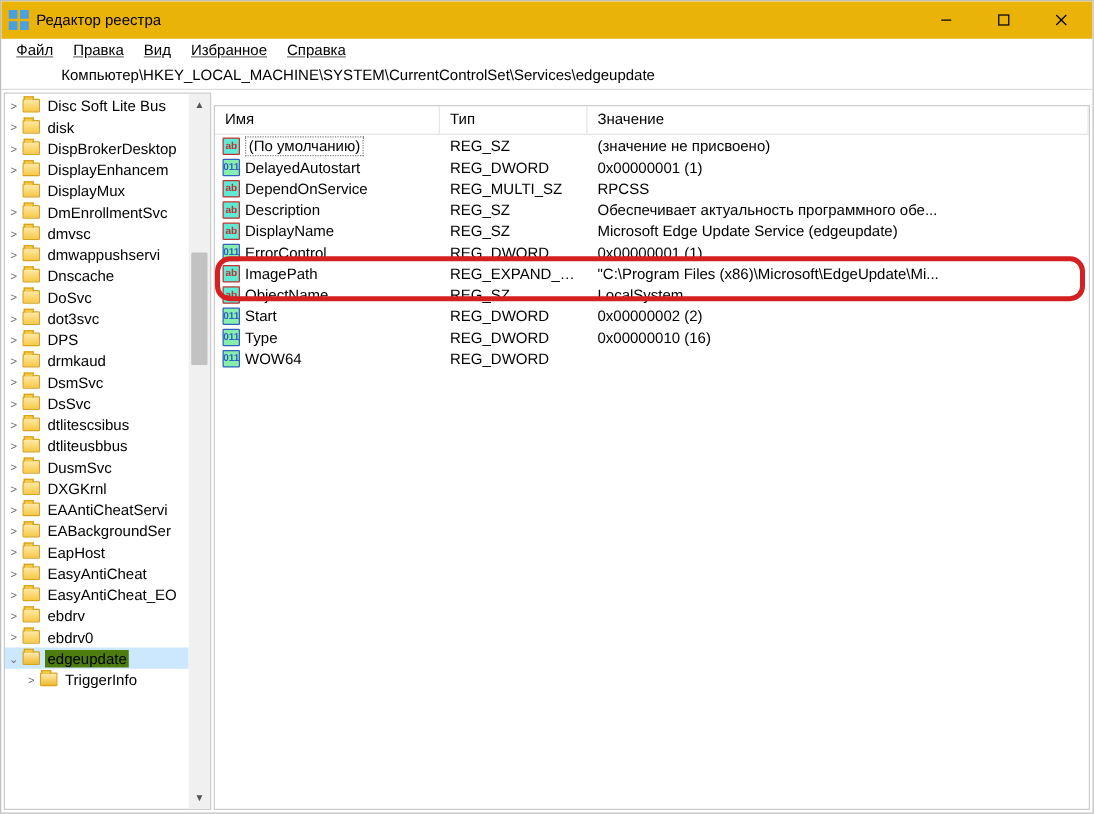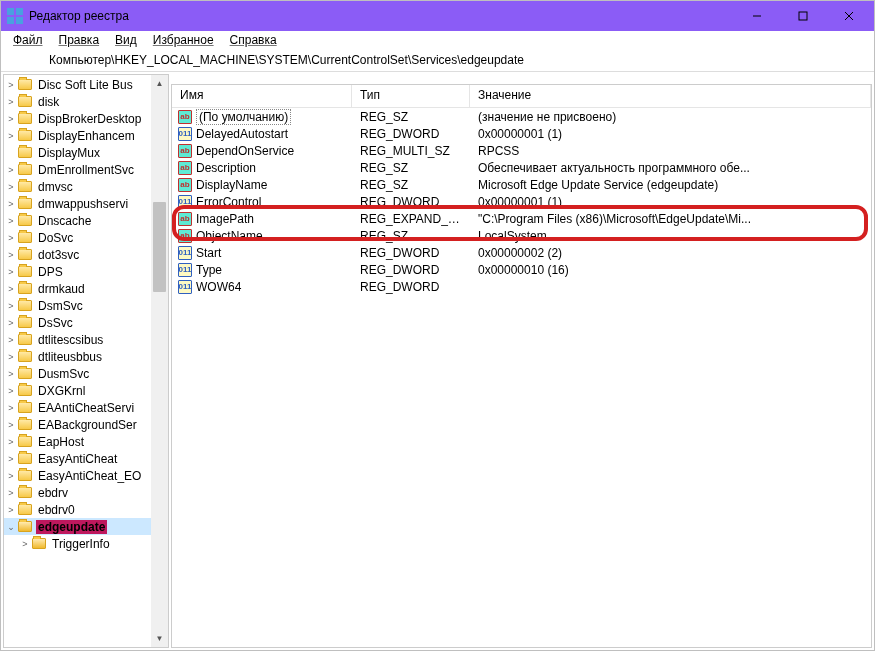--- a/index.html
+++ b/index.html
@@ -1,17 +1,17 @@
 <!DOCTYPE html>
 <html><head>
 <meta charset="utf-8">
 <style>
   * { box-sizing: border-box; margin: 0; padding: 0; font-family: "Segoe UI", Tahoma, sans-serif; }
   body { width: 875px; height: 651px; background: #fff; border: 1px solid #bfbfbf; overflow: hidden; font-size: 12px; color: #000; }
-  .titlebar { height: 30px; display: flex; align-items: center; padding: 0 2px 0 6px; background: #8b5cf6; }
+  .titlebar { height: 30px; display: flex; align-items: center; padding: 0 2px 0 6px; background: #eab308; }
   .app-icon { width: 16px; height: 16px; margin-right: 6px; display: flex; flex-wrap: wrap; }
   .app-icon span { width: 7px; height: 7px; display: block; }
   .app-icon span:nth-child(1){ background:#4aa0e0; margin-right:2px; margin-bottom:2px; }
   .app-icon span:nth-child(2){ background:#4aa0e0; margin-bottom:2px; }
   .app-icon span:nth-child(3){ background:#4aa0e0; margin-right:2px; }
   .app-icon span:nth-child(4){ background:#4aa0e0; }
   .title-text { flex: 1; font-size: 12px; }
   .win-controls { display: flex; }
   .win-btn { width: 46px; height: 30px; display: flex; align-items: center; justify-content: center; font-size: 12px; cursor: default; }
   .menubar { height: 20px; display: flex; align-items: flex-start; gap: 4px; padding: 0 6px; }
@@ -20,35 +20,35 @@
   .addressbar { height: 20px; padding: 2px 6px; font-size: 12px; color: #000; white-space: nowrap; overflow: hidden; margin-left: 42px; }
   .workspace { display: flex; border-top: 1px solid #ddd; height: calc(651px - 30px - 20px - 20px - 2px); }
   .tree-pane { width: 166px; border: 1px solid #ccc; margin: 2px 0 2px 2px; overflow: hidden; }
   .list-pane { flex: 1; border: 1px solid #ccc; margin: 12px 2px 2px 2px; overflow: hidden; position: relative; }
   .tree-node { display: flex; align-items: center; height: 17px; padding-left: 2px; white-space: nowrap; cursor: default; }
   .tree-node .expander { width: 10px; text-align: center; color: #666; font-size: 9px; }
   .folder-icon { width: 14px; height: 11px; background: linear-gradient(#ffe9a6, #f7c948); border: 1px solid #d8a31e; border-radius: 1px; margin: 0 4px 0 2px; position: relative; flex-shrink: 0;}
   .folder-icon::before { content:""; position:absolute; top:-3px; left:0; width:6px; height:2px; background:#f7c948; border:1px solid #d8a31e; border-bottom:none; }
   .folder-icon.open { background: linear-gradient(#ffeab0, #f0b92e); }
   .tree-node.selected { background: #cce8ff; }
-  .tree-node.selected .node-label { background: #be185d; font-weight: bold; }
+  .tree-node.selected .node-label { background: #4d7c0f; }
   .tree-node.child { padding-left: 16px; }
   .node-label { padding: 0 2px; }
   .list-header { display: flex; height: 23px; border-bottom: 1px solid #e5e5e5; }
   .col-h { padding: 3px 8px; border-right: 1px solid #e5e5e5; font-size: 12px; cursor: default; }
   .col-name { width: 180px; }
   .col-type { width: 118px; }
   .col-value { flex: 1; }
   .list-rows { position: relative; }
   .list-row { display: flex; height: 17px; align-items: center; cursor: default; }
   .cell { padding: 0 8px; white-space: nowrap; overflow: hidden; text-overflow: ellipsis; }
   .icon-cell { display:flex; align-items:center; width:180px; padding-left:6px; }
   .val-icon { width:14px; height:14px; margin-right:4px; flex-shrink:0; display:flex; align-items:center; justify-content:center; font-size:8px; font-weight:bold; border-radius:1px; }
   .val-icon.str { background:#5eead4; border:1px solid #c03030; color:#c03030; }
-  .val-icon.bin { background:#fef9c3; border:1px solid #3060c0; color:#3060c0; }
+  .val-icon.bin { background:#86efac; border:1px solid #3060c0; color:#3060c0; }
   .cell-type { width:118px; }
   .cell-value { flex:1; }
   .default-dotted { border:1px dotted #888; padding:0 2px; }
   .highlight-box { position:absolute; border:4px solid #d42020; border-radius:12px; pointer-events:none; }
   .scrollbar-vert { position:absolute; right:0; top:0; bottom:0; width:17px; background:#f0f0f0; display:flex; flex-direction:column; }
   .sb-arrow { height:17px; display:flex; align-items:center; justify-content:center; color:#555; font-size:8px; }
   .sb-thumb { background:#c2c2c2; margin:0 2px; border-radius:1px; }
   .tree-inner { position:relative; height:100%; }
   .tree-content { position:absolute; top:0; left:0; right:17px; bottom:0; overflow:hidden; padding-top:1px; }
 </style>

